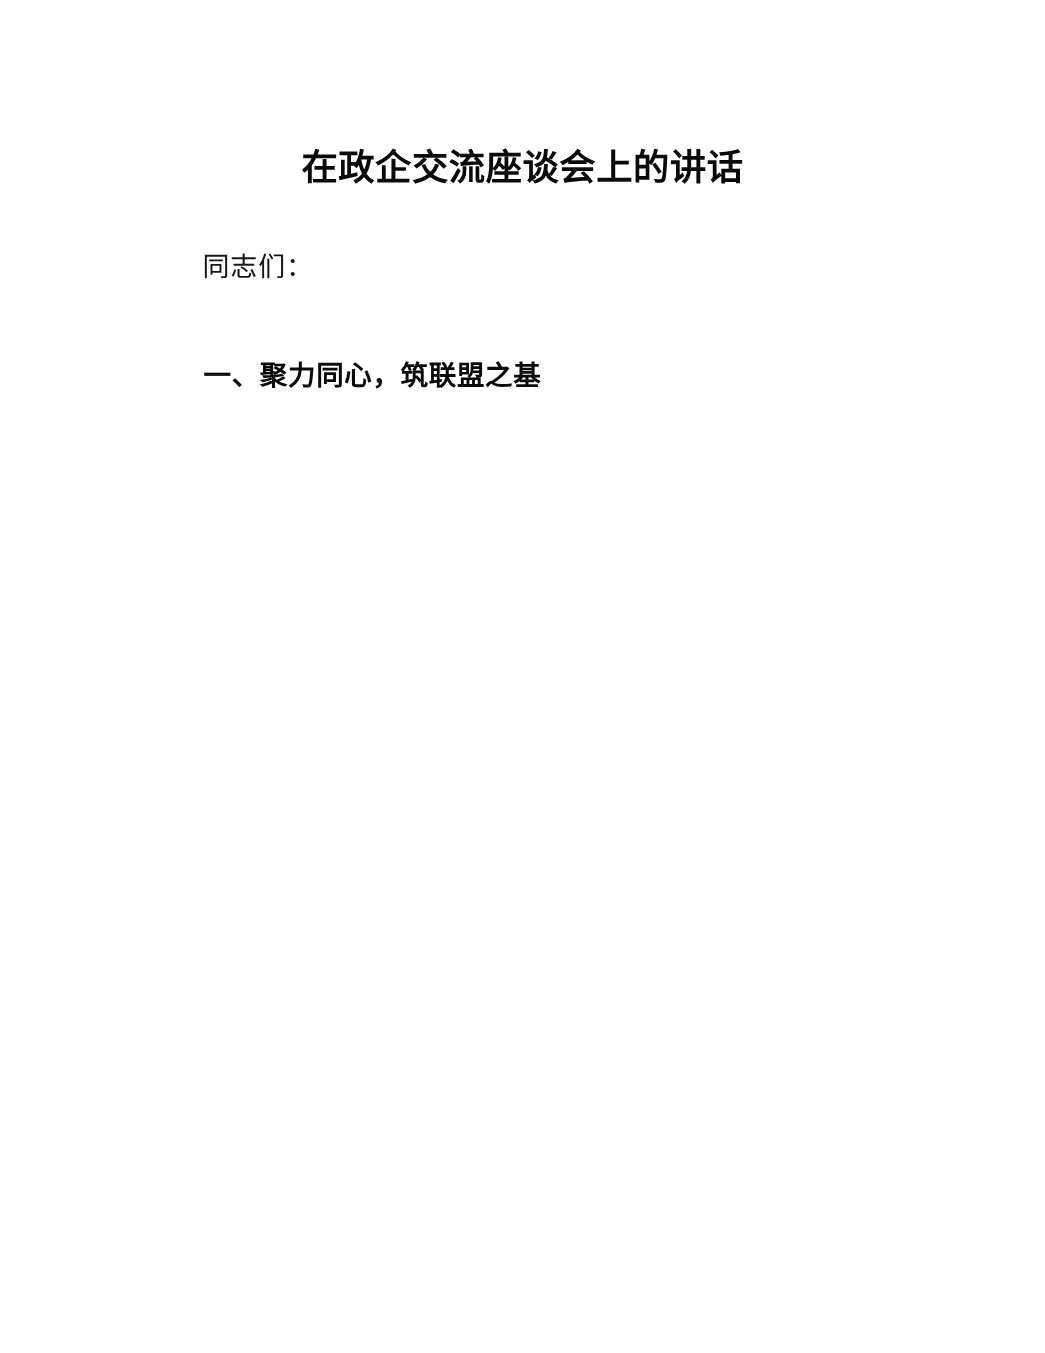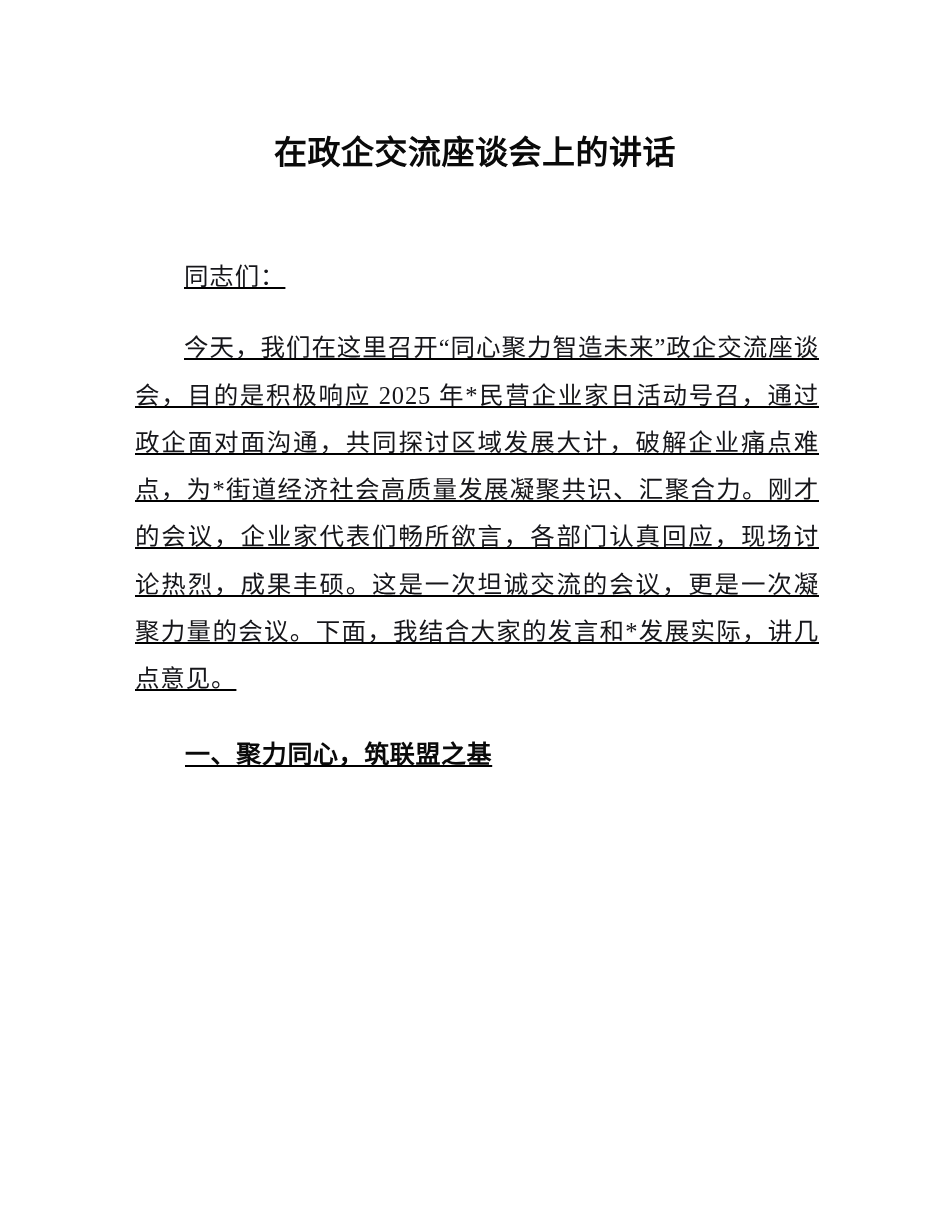--- a/index.html
+++ b/index.html
@@ -32,23 +32,22 @@
     line-height: 46px;
     letter-spacing: 0.5px;
     color: #0a0a0a;
     white-space: nowrap;
   }
 
   
   .body-flow {
     position: absolute;
     left: 135px;
-    top: 253px;
+    top: 220px;
     width: 684px;
-    text-decoration: underline;
   }
 
   .para {
     font-family: "Liberation Serif", "DejaVu Serif", serif;
     font-size: 24.5px;
     line-height: 47.3px;
     color: #16161a;
     margin: 0;
     text-align: justify;
     text-justify: inter-ideograph;
@@ -83,21 +82,20 @@
 <div class="page">
 
   <h1 class="doc-title">在政企交流座谈会上的讲话</h1>
 
   <div class="body-flow">
 
     <p class="para salutation">同志们：</p>
 
     <div class="gap-sm"></div>
 
-    <p class="para">今天，我们在这里召开“同心聚力智造未来”政企交流座谈会，目的是积极响应 2025 年*民营企业家日活动号召，通过政企面对面沟通，共同探讨区域发展大计，破解企业痛点难点，为*街道经济社会高质量发展凝聚共识、汇聚合力。刚才的会议，企业家代表们畅所欲言，各部门认真回应，现场讨论热烈，成果丰硕。这是一次坦诚交流的会议，更是一次凝聚力量的会议。下面，我结合大家的发言和*发展实际，讲几点意见。</p>
 
     <div class="gap-md"></div>
 
     <h2 class="section-heading">一、聚力同心，筑联盟之基</h2>
 
     <div class="gap-md"></div>
 
 
   </div>
 

